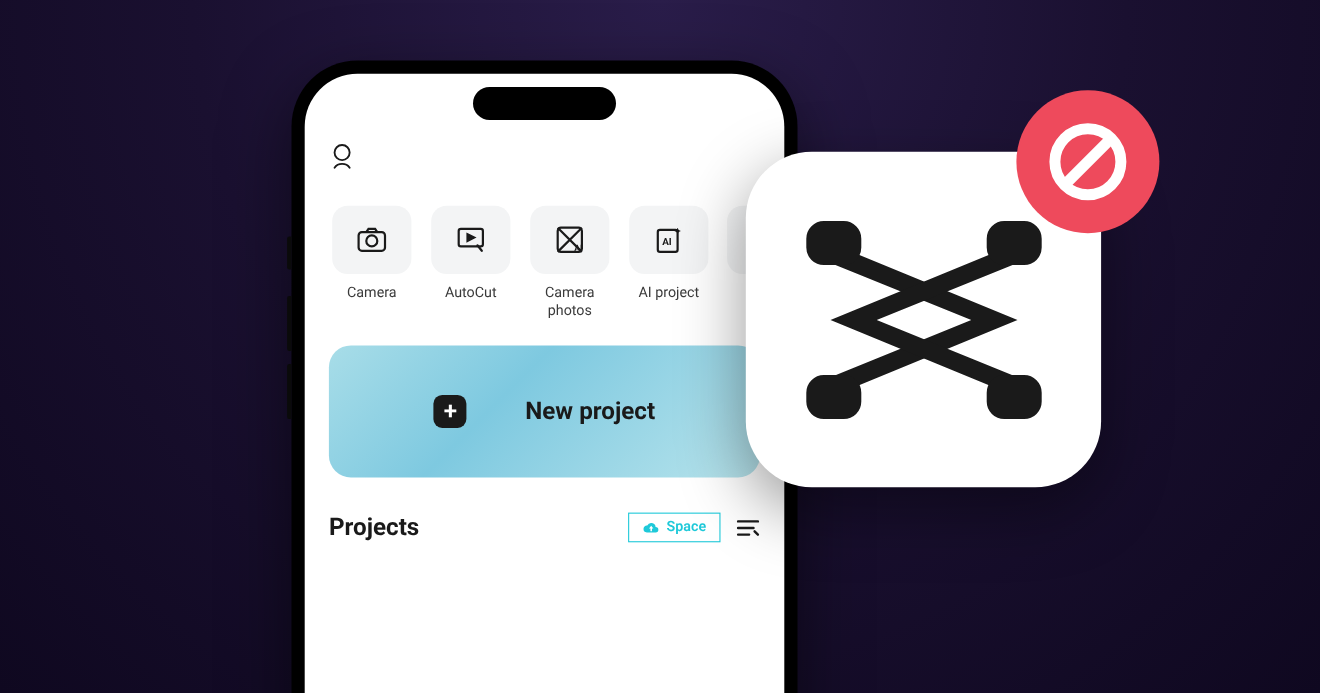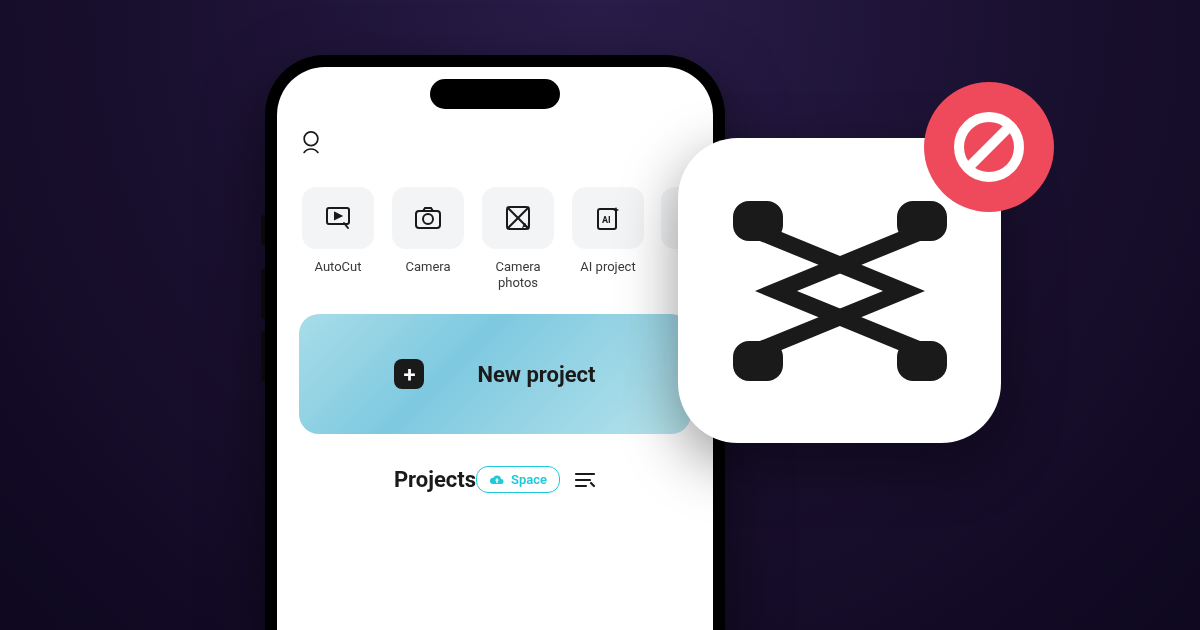--- a/index.html
+++ b/index.html
@@ -119,42 +119,42 @@
     .new-project-label {
       font-size: 22px;
       font-weight: 700;
       color: #1a1a1a;
       margin-left: 41px;
     }
     .projects-row {
       margin-top: 32px;
       display: flex;
       align-items: center;
-      justify-content: center;
+      justify-content: space-between;
     }
     .projects-title {
       font-size: 22px;
       font-weight: 700;
       color: #1a1a1a;
     }
     .projects-actions {
       display: flex;
       align-items: center;
       gap: 14px;
     }
     .space-btn {
       display: flex;
       align-items: center;
       gap: 6px;
       border: 1.5px solid #1ec9d9;
       color: #1ec9d9;
       font-size: 13px;
       font-weight: 600;
       padding: 5px 12px;
-      border-radius: 12px;
+      border-radius: 0;
       cursor: pointer;
     }
     .list-icon { color: #1a1a1a; cursor: pointer; }
     .app-card {
       position: absolute;
       left: 678px;
       top: 138px;
       width: 323px;
       height: 305px;
       background: #fff;
@@ -196,37 +196,37 @@
     <div class="profile-row">
       <svg class="profile-icon" width="24" height="28" viewBox="0 0 24 28" fill="none" stroke="currentColor" stroke-width="2">
         <circle cx="12" cy="9" r="8"></circle>
         <path d="M4 25c2-3 5-4 8-4s6 1 8 4" stroke-linecap="round"></path>
       </svg>
     </div>
 
     <div class="tools-row">
       <div class="tool-item">
         <div class="tool-box">
+          <svg width="28" height="24" viewBox="0 0 28 24" fill="none" stroke="currentColor" stroke-width="2">
+            <rect x="2" y="5" width="24" height="17" rx="3"></rect>
+            <circle cx="14" cy="13" r="5"></circle>
+            <path d="M9 5l2-3h6l2 3"></path>
+          </svg>
+        </div>
+        <div class="tool-label">Camera</div>
+      </div>
+      <div class="tool-item">
+        <div class="tool-box">
           <svg width="26" height="24" viewBox="0 0 26 24" fill="none" stroke="currentColor" stroke-width="2">
             <rect x="2" y="2" width="22" height="16" rx="2"></rect>
             <path d="M10 7l6 3-6 3z" fill="currentColor"></path>
             <path d="M19 17l4 5" stroke-linecap="round"></path>
           </svg>
         </div>
         <div class="tool-label">AutoCut</div>
-      </div>
-      <div class="tool-item">
-        <div class="tool-box">
-          <svg width="28" height="24" viewBox="0 0 28 24" fill="none" stroke="currentColor" stroke-width="2">
-            <rect x="2" y="5" width="24" height="17" rx="3"></rect>
-            <circle cx="14" cy="13" r="5"></circle>
-            <path d="M9 5l2-3h6l2 3"></path>
-          </svg>
-        </div>
-        <div class="tool-label">Camera</div>
       </div>
       <div class="tool-item">
         <div class="tool-box">
           <svg width="26" height="26" viewBox="0 0 26 26" fill="none" stroke="currentColor" stroke-width="2">
             <rect x="2" y="2" width="22" height="22" rx="3"></rect>
             <path d="M2 2l22 22M24 2L2 24"></path>
             <text x="17" y="23" font-size="8" fill="currentColor" stroke="none" font-weight="600">AI</text>
           </svg>
         </div>
         <div class="tool-label">Camera photos</div>

